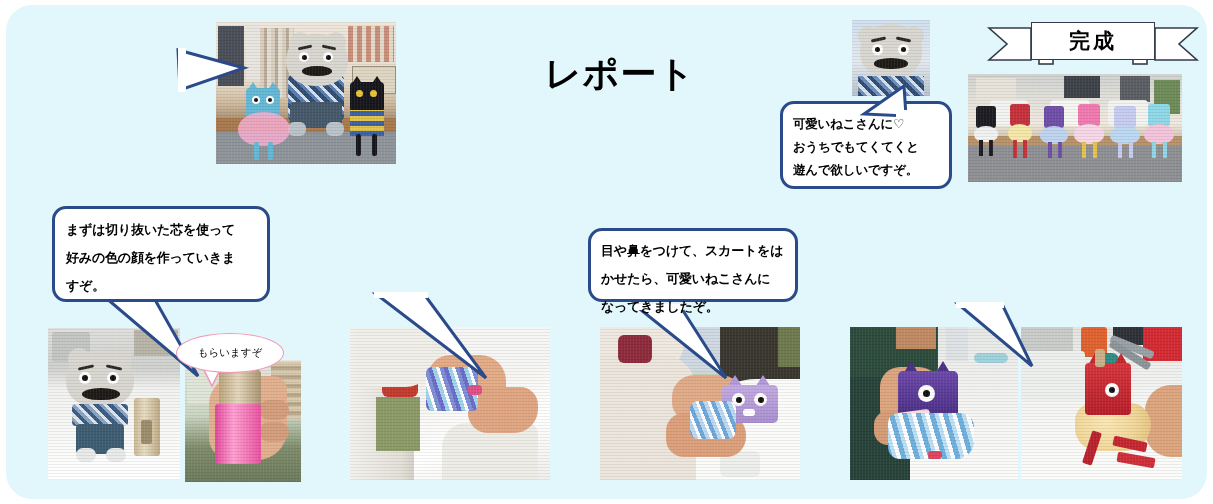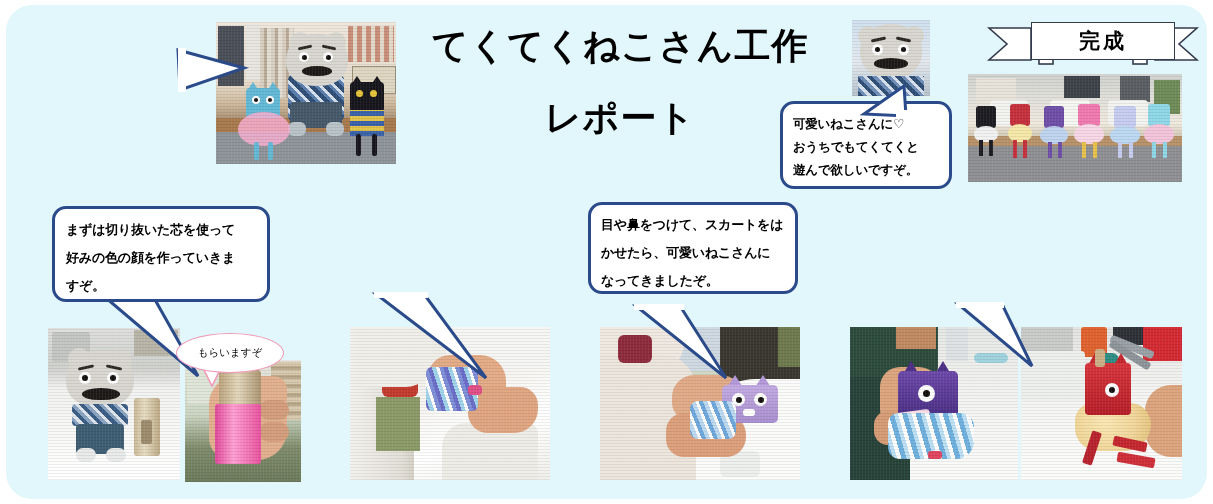--- a/index.html
+++ b/index.html
@@ -34,21 +34,21 @@
   
   .title-wrap{position:absolute;z-index:30;text-align:center;}
   .title-line{
     color:#000;font-weight:bold;letter-spacing:1px;
     font-family:"Liberation Sans","DejaVu Sans",sans-serif;
   }
 
   
   .ribbon{position:absolute;z-index:35;}
   .ribbon-label{
-    position:absolute;left:46px;top:2px;width:144px;height:38px;
+    position:absolute;left:46px;top:2px;width:124px;height:38px;
     background:#ffffff;border:1.6px solid #333b4d;
     display:flex;align-items:center;justify-content:center;
     box-sizing:border-box;
   }
   .ribbon-label span{font-weight:bold;font-size:21px;color:#000;letter-spacing:3px;}
 
   
   .photo{position:absolute;overflow:hidden;background:#cfd6d8;z-index:20;}
   .ph-layer{position:absolute;}
 
@@ -73,21 +73,20 @@
       repeating-linear-gradient(90deg,rgba(255,255,255,.5) 0 1px,transparent 1px 3px);
   }
 </style>
 </head>
 <body>
 
 <div id="poster">
   <div class="bg-panel"></div>
 
   <div class="title-wrap" style="left:420px;top:24px;width:400px;">
-    <div class="title-line" style="font-size:36px;line-height:44px;">てくてくねこさん工作</div>
     <div class="title-line" style="font-size:36px;line-height:44px;margin-top:28px;">レポート</div>
   </div>
 
   <svg class="tail tail-top" style="left:178px;top:46px;" width="70" height="50" viewBox="0 0 70 50">
     <polygon points="0,4 66,22 2,44" fill="#ffffff" stroke="#2a4a8a" stroke-width="3"></polygon>
     <rect x="0" y="2" width="8" height="44" fill="#ffffff"></rect>
   </svg>
 
   <div class="photo" style="left:216px;top:22px;width:180px;height:142px;">
 
@@ -316,21 +315,21 @@
 
     <div class="ph-layer" style="left:78px;top:28px;width:78px;height:50px;background:#e3ab86;border-radius:22px 26px 18px 14px;"></div>
     <div class="ph-layer" style="left:118px;top:60px;width:70px;height:46px;background:#e0a581;border-radius:20px 18px 24px 20px;"></div>
 
     <div class="ph-layer" style="left:76px;top:40px;width:52px;height:44px;background:
         repeating-linear-gradient(72deg,#6b6ec8 0 4px,#9fd4ea 4px 8px,#ffffff 8px 11px,#7f8fd8 11px 15px);border-radius:6px;"></div>
     <div class="ph-layer" style="left:118px;top:58px;width:14px;height:10px;background:#e04f86;border-radius:4px;"></div>
     <div class="noise"></div>
   </div>
 
-  <div class="bubble" style="left:588px;top:202px;width:210px;height:92px;">
+  <div class="bubble" style="left:588px;top:228px;width:210px;height:74px;">
     <span class="btxt" style="font-size:13px;line-height:28px;padding:6px 0 0 10px;">目や鼻をつけて、スカートをは
 かせたら、可愛いねこさんに
 なってきましたぞ。</span>
   </div>
   <svg class="tail" style="left:630px;top:304px;" width="110" height="80" viewBox="0 0 110 80">
     <polygon points="6,2 50,2 96,74" fill="#ffffff" stroke="#2a4a8a" stroke-width="3"></polygon>
     <rect x="4" y="0" width="50" height="6" fill="#ffffff"></rect>
   </svg>
 
   <div class="photo" style="left:600px;top:327px;width:200px;height:153px;">

